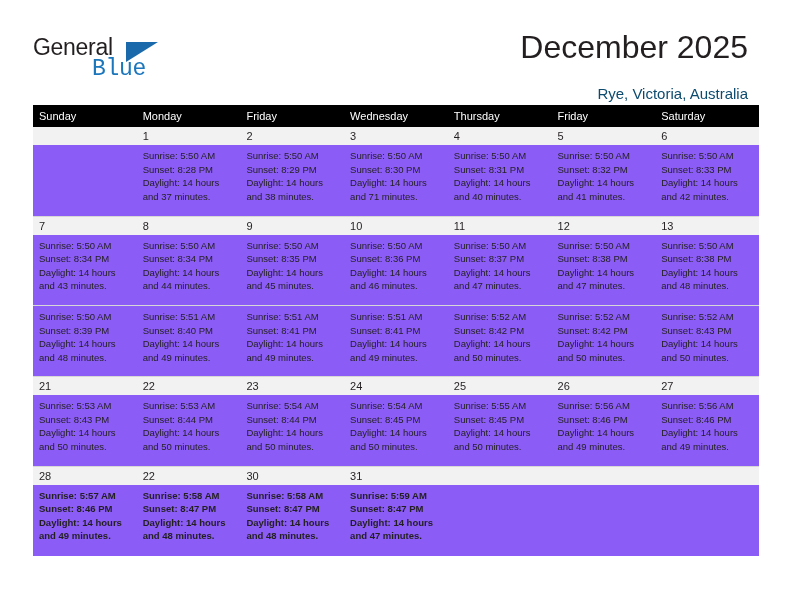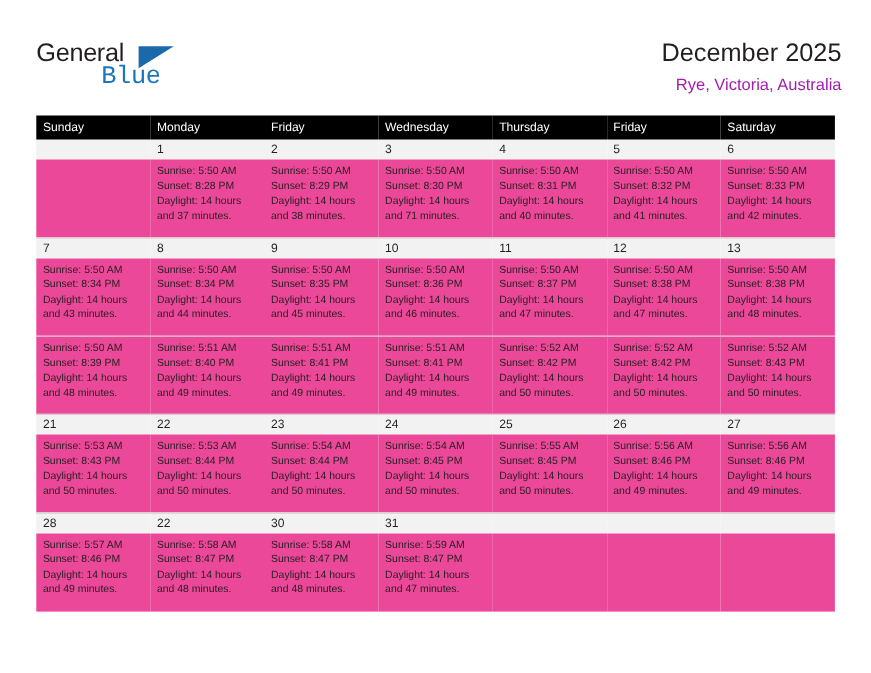--- a/index.html
+++ b/index.html
@@ -19,21 +19,21 @@
     width: 792px;
     height: 612px;
     box-sizing: border-box;
   }
 
   
   .header {
     position: absolute;
     left: 33px;
     top: 30px;
-    right: 27px;
+    right: 44px;
     height: 70px;
   }
   .logo {
     position: absolute;
     left: 0;
     top: 4px;
     width: 200px;
     height: 56px;
   }
   .logo-general {
@@ -64,32 +64,32 @@
     font-family: Liberation Mono, monospace;
   }
 
   .title-block {
     position: absolute;
     right: 0;
     top: 0;
     text-align: right;
   }
   .month-title {
-    font-size: 23px;
+    font-size: 32px;
     color: #231f20;
     line-height: 34px;
     white-space: nowrap;
     font-weight: normal;
     text-align: center;
   }
   .location {
     font-size: 15px;
-    color: #a21caf;
+    color: #0c4a6e;
     line-height: 22px;
-    margin-top: 3px;
+    margin-top: 19px;
     white-space: nowrap;
   }
 
   
   .calendar {
     position: absolute;
     left: 33px;
     top: 105px;
     width: 726px;
     border-collapse: collapse;
@@ -119,35 +119,36 @@
     color: #231f20;
     padding: 3px 0 3px 6px;
     height: 17px;
     box-sizing: border-box;
   }
   .daynum-row td.empty {
     background: #f2f2f2;
   }
 
   .info-row td {
-    background: #ec4899;
+    background: #8b5cf6;
     font-size: 9.5px;
     color: #231f20;
     line-height: 13.6px;
     padding: 4px 5px 10px 6px;
     height: 71px;
     box-sizing: border-box;
     border-bottom: 1px solid #d7d7d7;
   }
   .info-row td .line {
     display: block;
     white-space: nowrap;
   }
   .week-last .info-row td {
     border-bottom: none;
+    font-weight: bold;
   }
 </style>
 </head>
 <body>
 
 <div class="page">
 
   <div class="header">
 
     <div class="logo">

